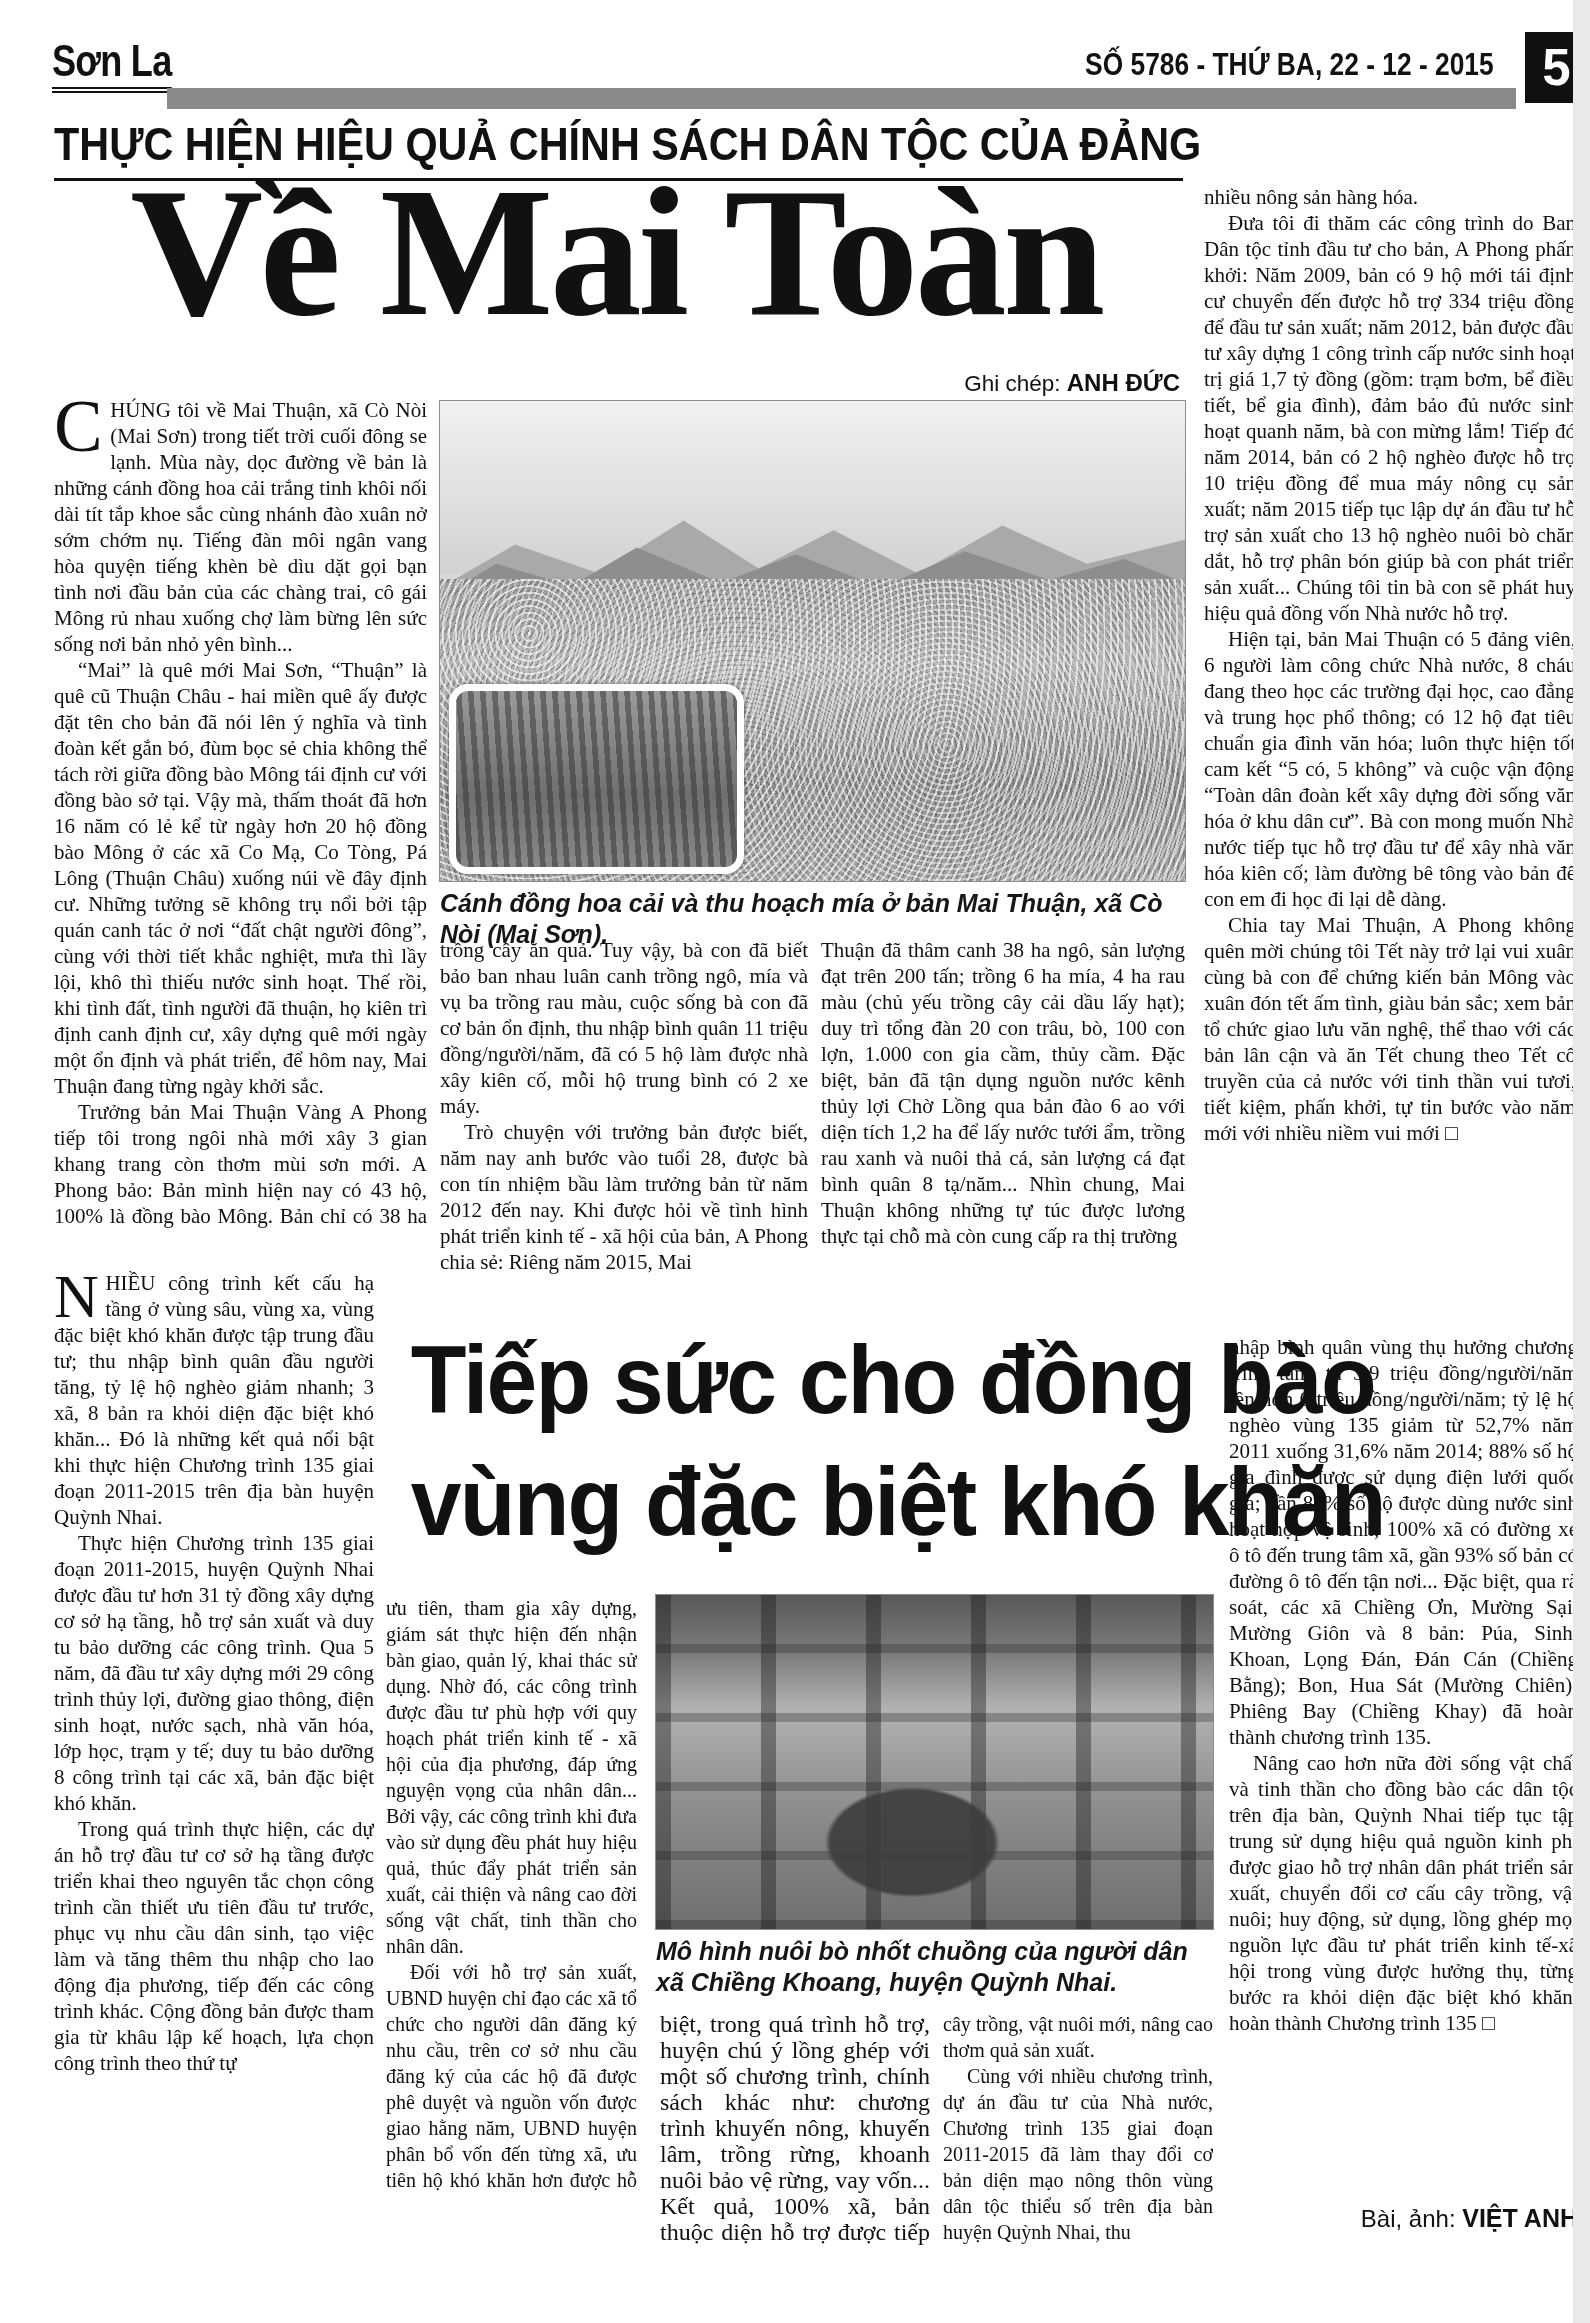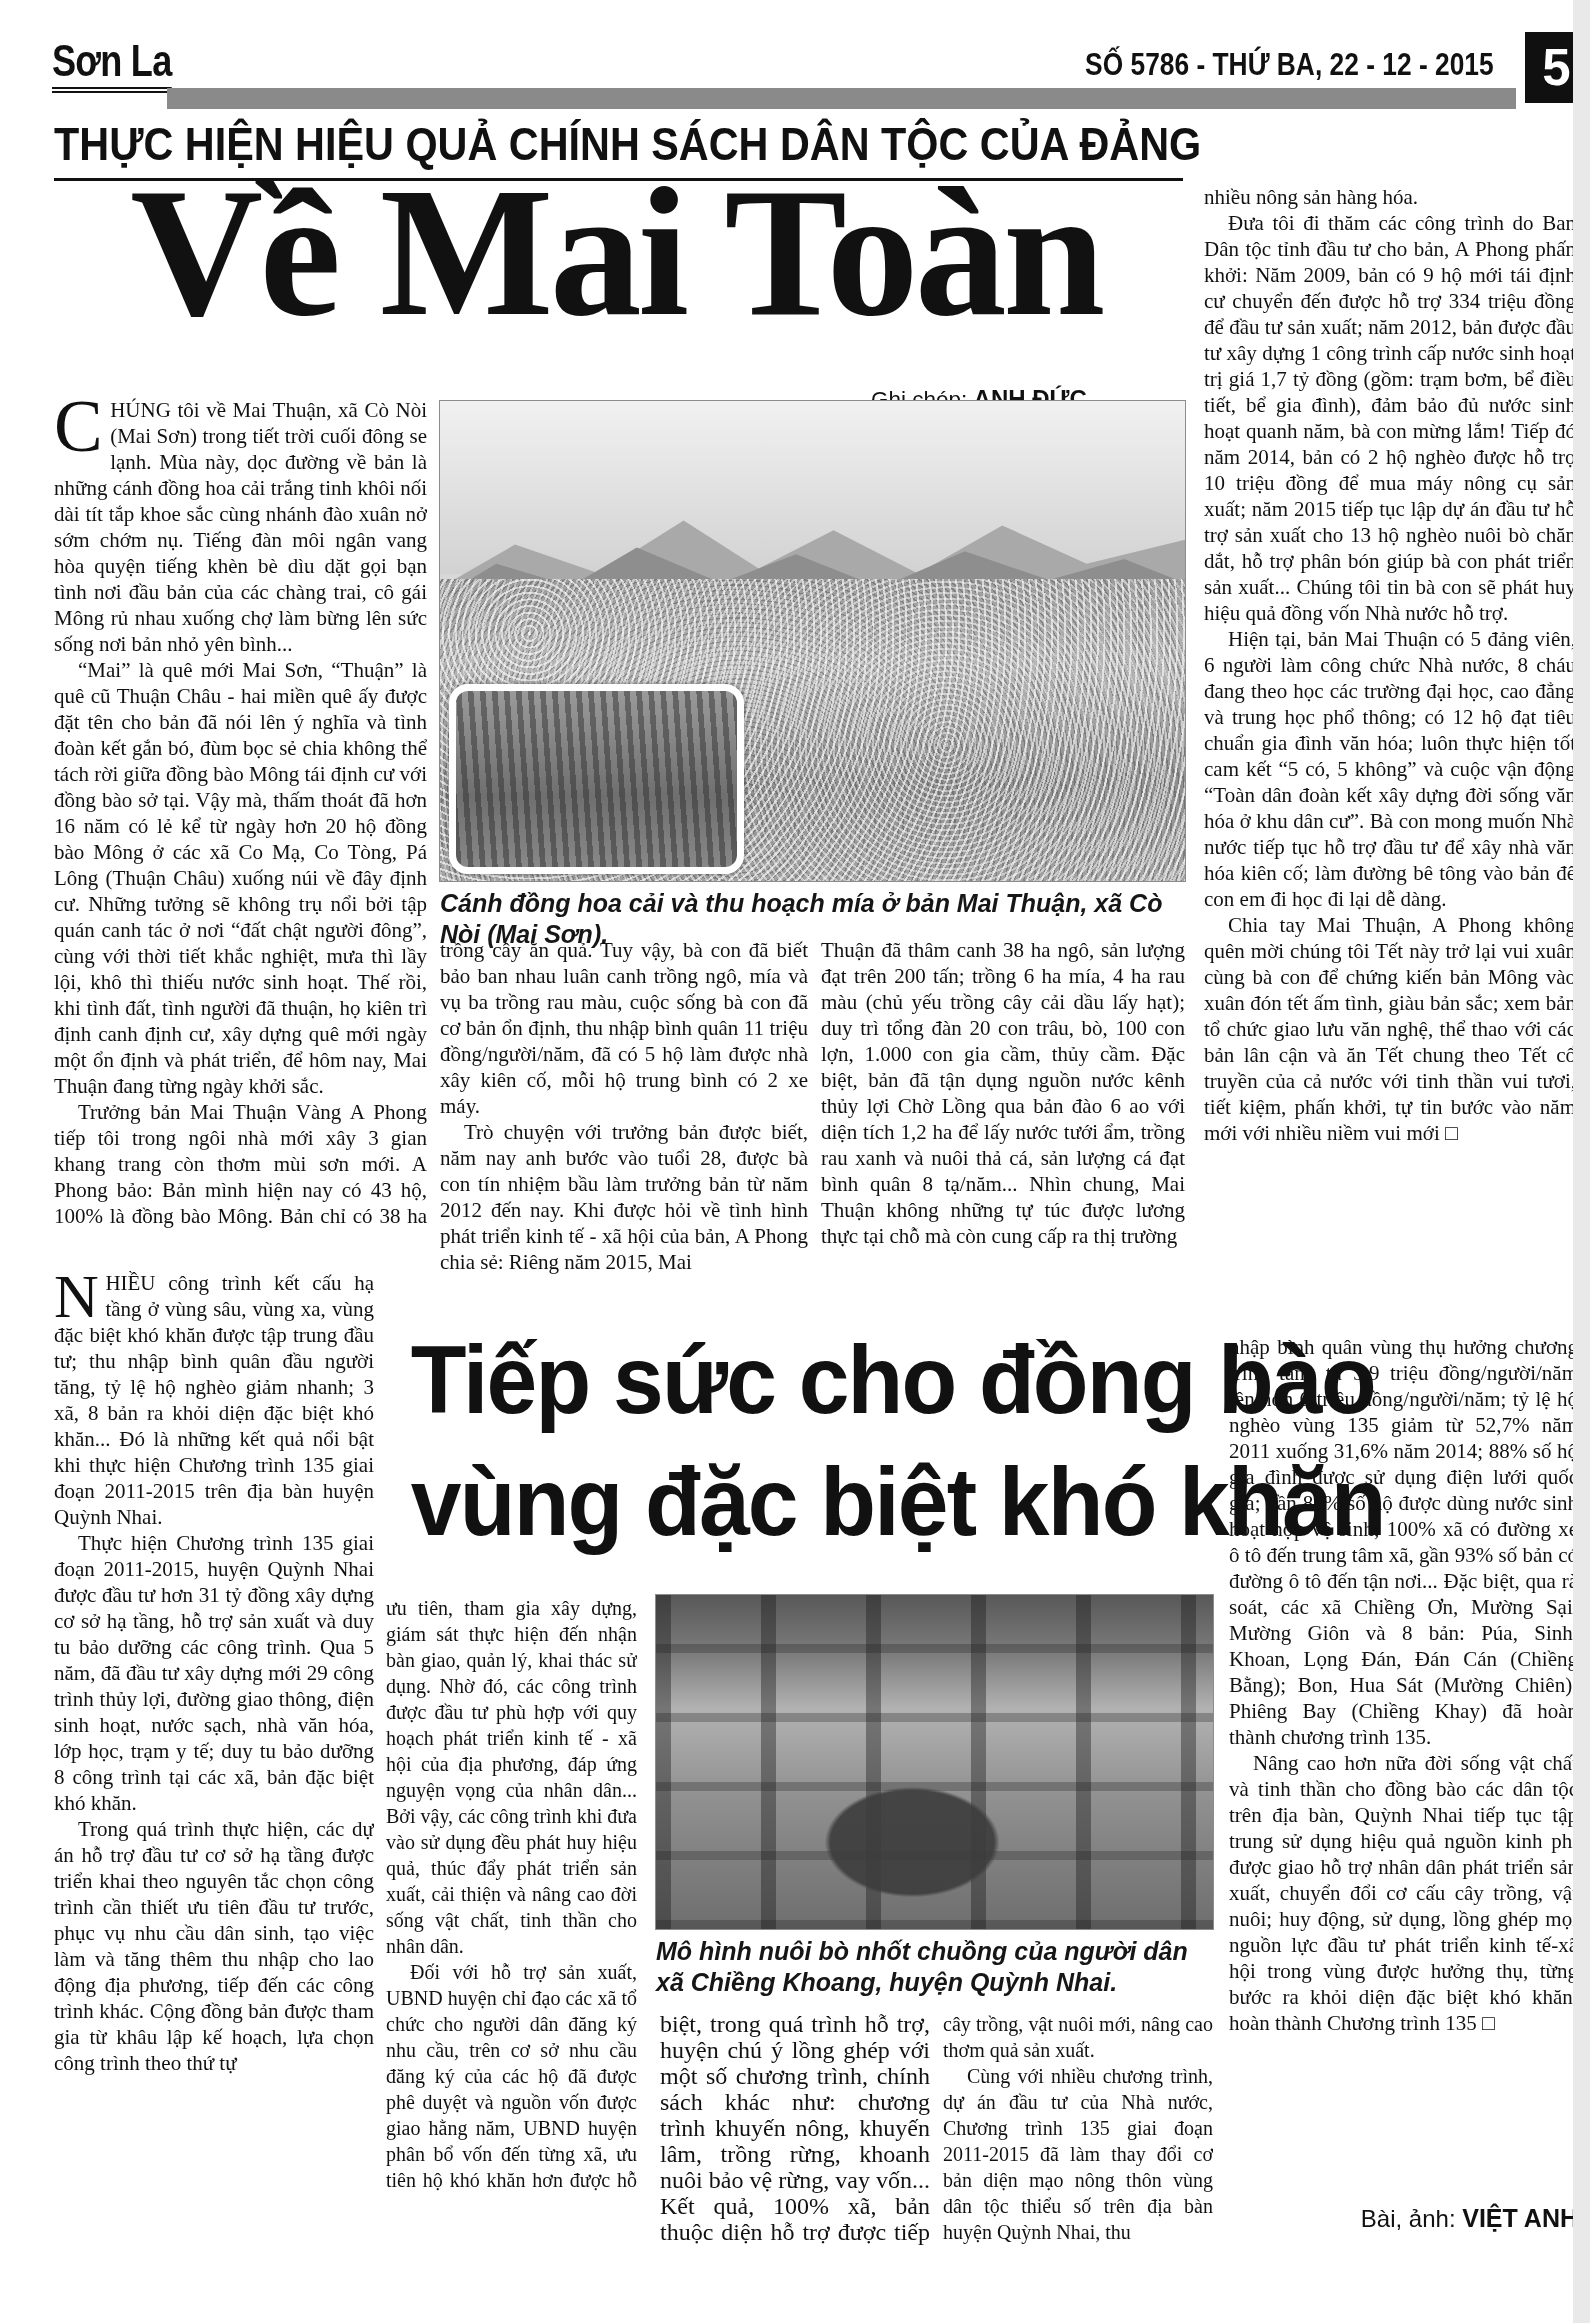--- a/index.html
+++ b/index.html
@@ -17,22 +17,22 @@
          display:flex;align-items:center;justify-content:center;}
   .graybar{position:absolute;left:167px;top:88px;width:1349px;height:20.6px;background:#8a8a8a;}
   
   .kicker{position:absolute;left:54px;top:120px;font-family:"Liberation Sans",sans-serif;
          font-weight:bold;font-size:47px;white-space:nowrap;transform:scaleX(.88);
          transform-origin:left top;line-height:1;letter-spacing:0;}
   .kicker-rule{position:absolute;left:54px;top:178px;width:1129px;height:2.8px;background:#111;}
   
   .headline1{position:absolute;left:54px;top:159px;width:1124px;text-align:center;
          font-weight:bold;font-size:184px;line-height:1.02;letter-spacing:-3.7px;white-space:nowrap;}
-  .byline1{position:absolute;left:871px;top:369px;width:309px;
-         font-family:"Liberation Sans",sans-serif;font-size:22.5px;margin-top:16px;}
+  .byline1{position:absolute;left:871px;top:369px;width:309px;text-align:right;
+         font-family:"Liberation Sans",sans-serif;font-size:22.5px;}
   .byline1 b{font-size:24px;}
   .bodycol{position:absolute;overflow:hidden;text-align:justify;font-size:21px;line-height:26px;}
   .bodycol .p{margin:0;}
   .bodycol .p + .p{text-indent:24px;}
   .dropcap{float:left;font-size:73px;line-height:56px;padding:1.9px 7.5px 0 0;font-weight:400;}
   .dropcap2{float:left;font-size:62px;line-height:49px;padding:1.9px 6.6px 0 0;font-weight:400;}
   .col1{left:54px;top:397px;width:373px;height:836px;}
   .col2{left:440px;top:937px;width:368px;height:343px;}
   .col3{left:821px;top:937px;width:364px;height:343px;}
   .col4{left:1204px;top:184px;width:372px;height:1053px;}

